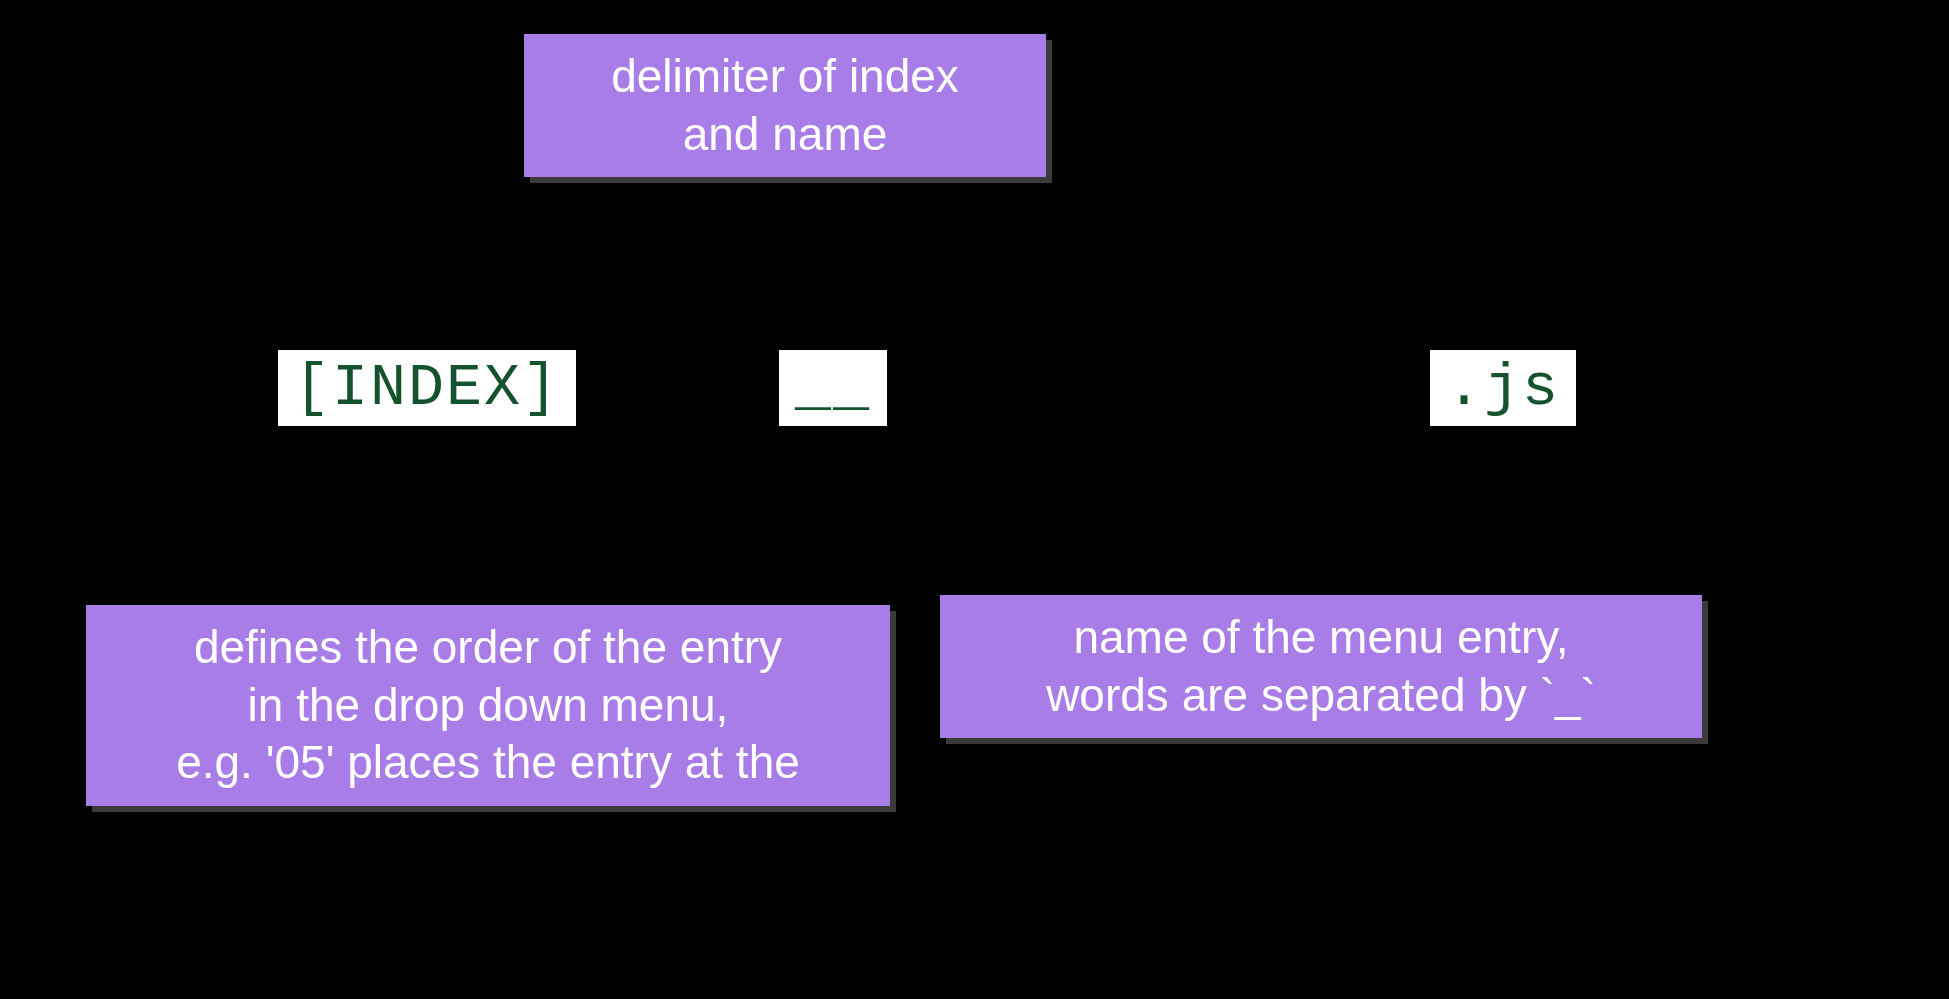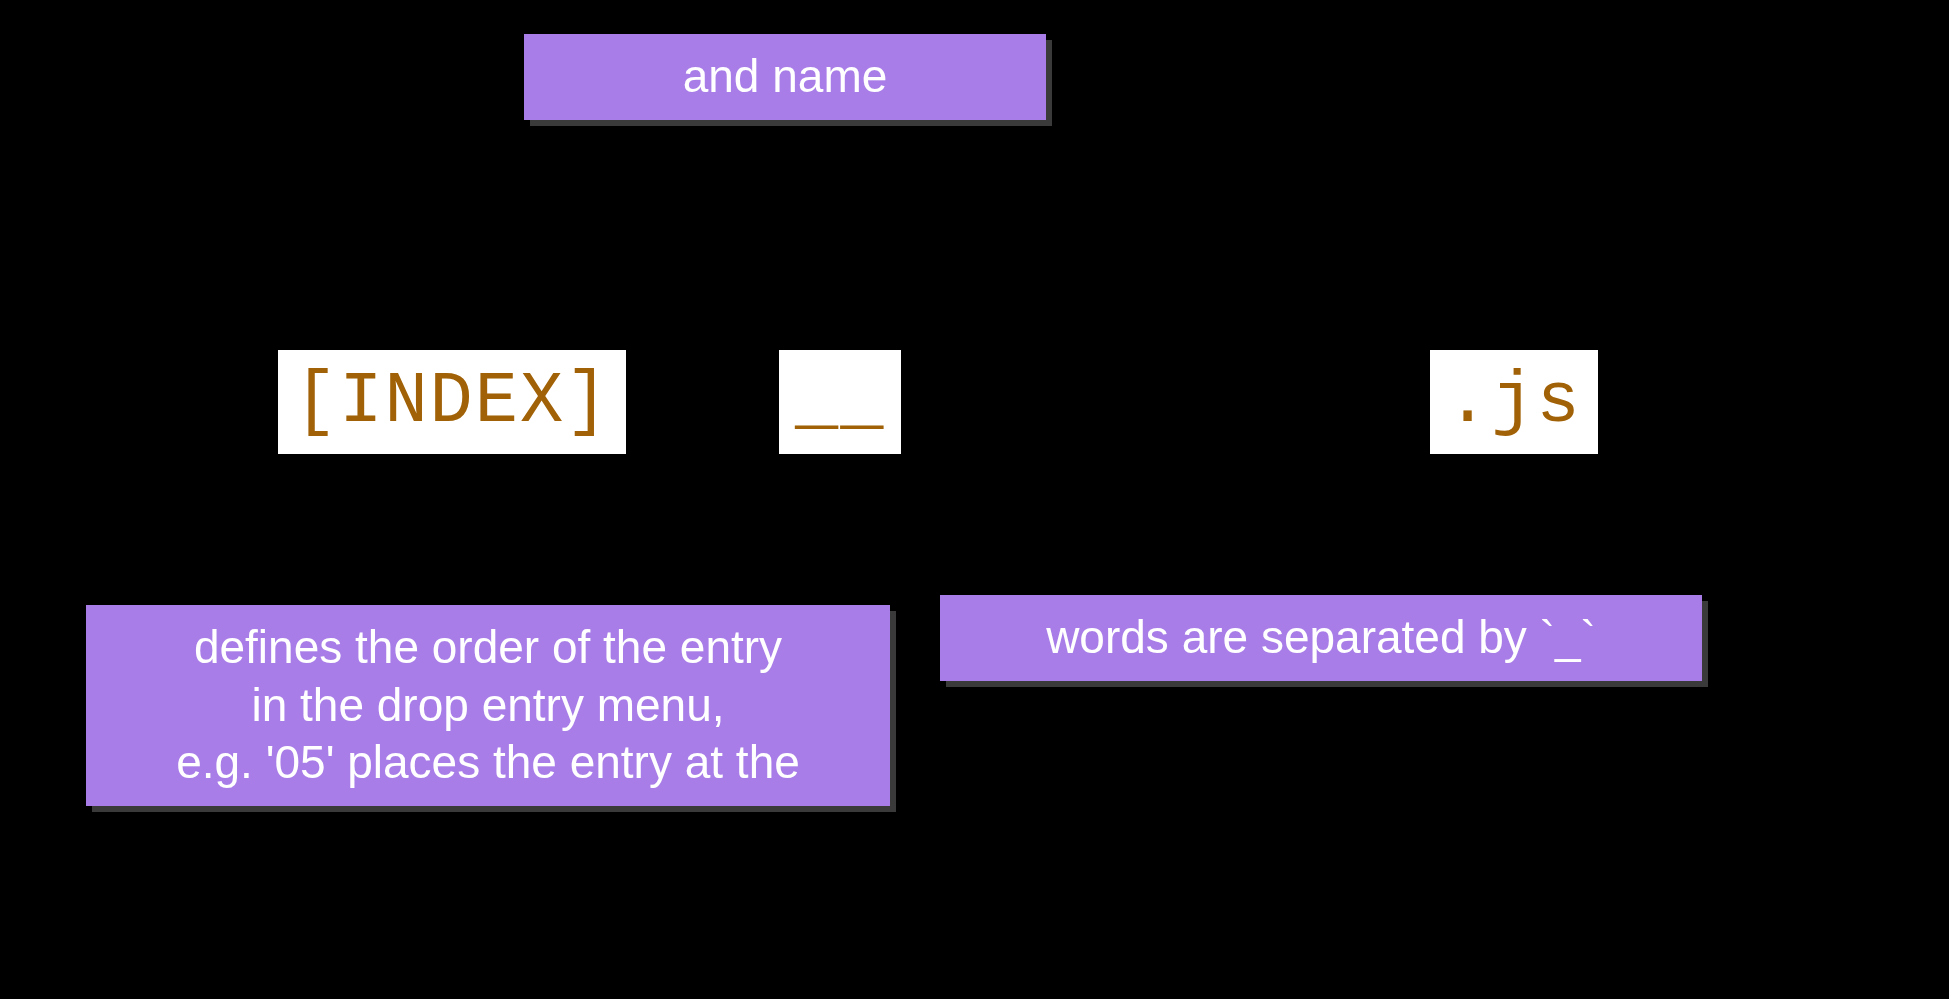--- a/index.html
+++ b/index.html
@@ -1,43 +1,45 @@
 <!DOCTYPE html>
 <html><head>
 <meta charset="utf-8">
 <style>
   html,body{margin:0;padding:0;width:1949px;height:999px;background:#000;font-family:-apple-system,BlinkMacSystemFont,"Segoe UI",Helvetica,Arial,sans-serif;overflow:hidden}
   .stage{position:relative;width:1949px;height:999px}
   .label{position:absolute;background:#a87de8;color:#fff;text-align:center;font-size:46px;line-height:1.25;padding:14px 26px;box-shadow:6px 6px 0 0 rgba(128,128,128,.45)}
   .label .line{display:block;white-space:nowrap}
-  .mono{position:absolute;background:#fff;color:#a16207;font-family:"SFMono-Regular",Menlo,Consolas,"Liberation Mono",monospace;font-size:72px;line-height:1;padding:16px 16px;letter-spacing:2px}
+  .mono{position:absolute;background:#fff;color:#14532d;font-family:"SFMono-Regular",Menlo,Consolas,"Liberation Mono",monospace;font-size:60px;line-height:1;padding:8px 16px;letter-spacing:2px}
   
   #label-delim{left:524px;top:34px;width:470px}
   #tok-index{left:278px;top:350px}
   #tok-delim{left:779px;top:350px}
   #tok-name{left:1010px;top:350px}
   #tok-ext{left:1430px;top:350px;background:#fff}
   #label-index{left:86px;top:605px;width:752px}
   #label-name{left:940px;top:595px;width:710px}
 </style>
 </head>
 <body>
 <div class="stage">
 
   <div id="label-delim" class="label">
+    <span class="line">delimiter of index</span>
     <span class="line">and name</span>
   </div>
 
   <div id="tok-index" class="mono">[INDEX]</div>
   <div id="tok-delim" class="mono">__</div>
   <div id="tok-ext" class="mono">.js</div>
 
   <div id="label-index" class="label">
     <span class="line">defines the order of the entry</span>
-    <span class="line">in the drop entry menu,</span>
+    <span class="line">in the drop down menu,</span>
     <span class="line">e.g. '05' places the entry at the</span>
   </div>
 
   <div id="label-name" class="label">
+    <span class="line">name of the menu entry,</span>
     <span class="line">words are separated by `_`</span>
   </div>
 
 </div>
 
 </body></html>

